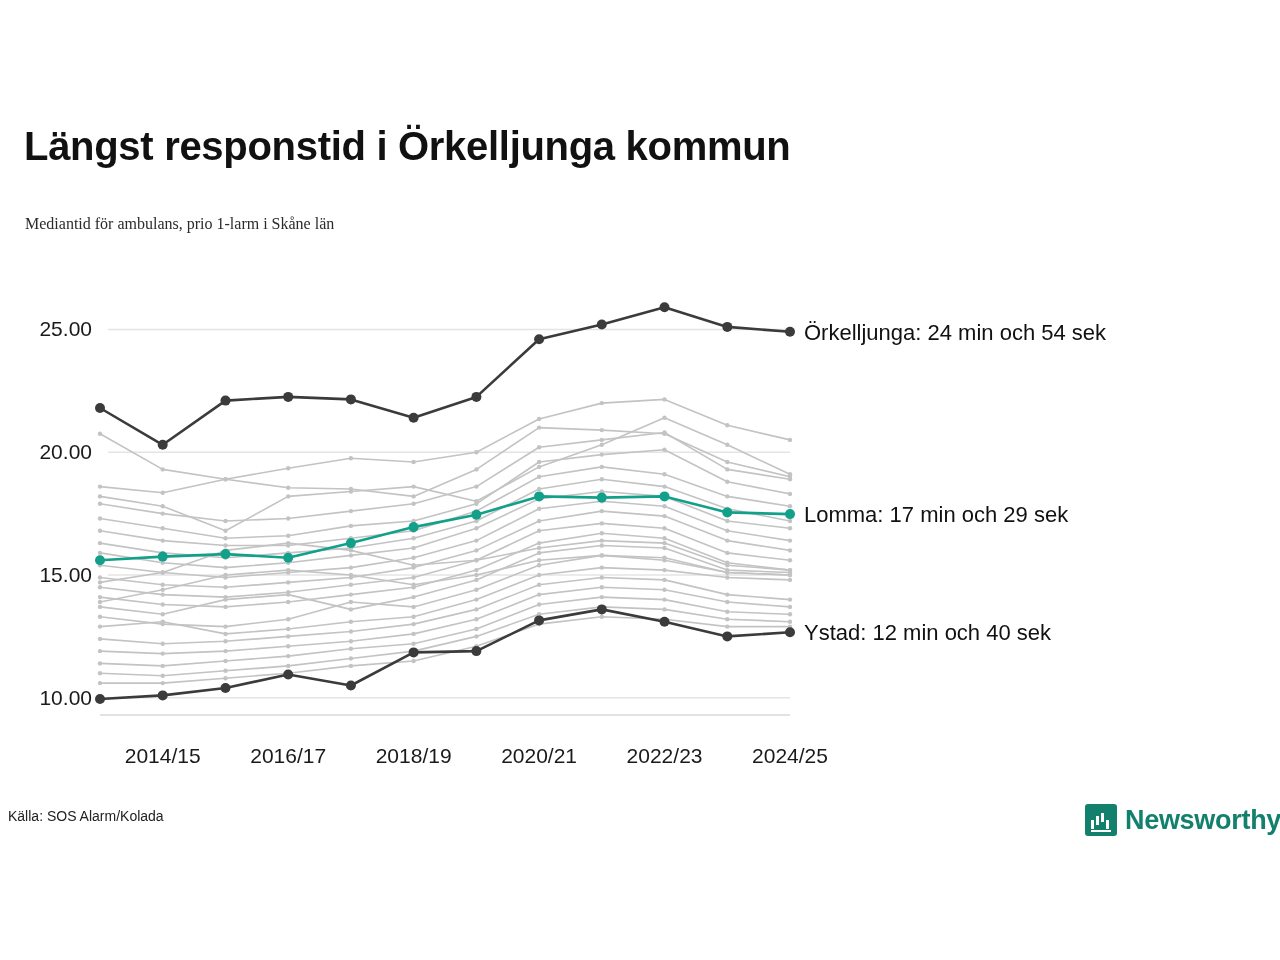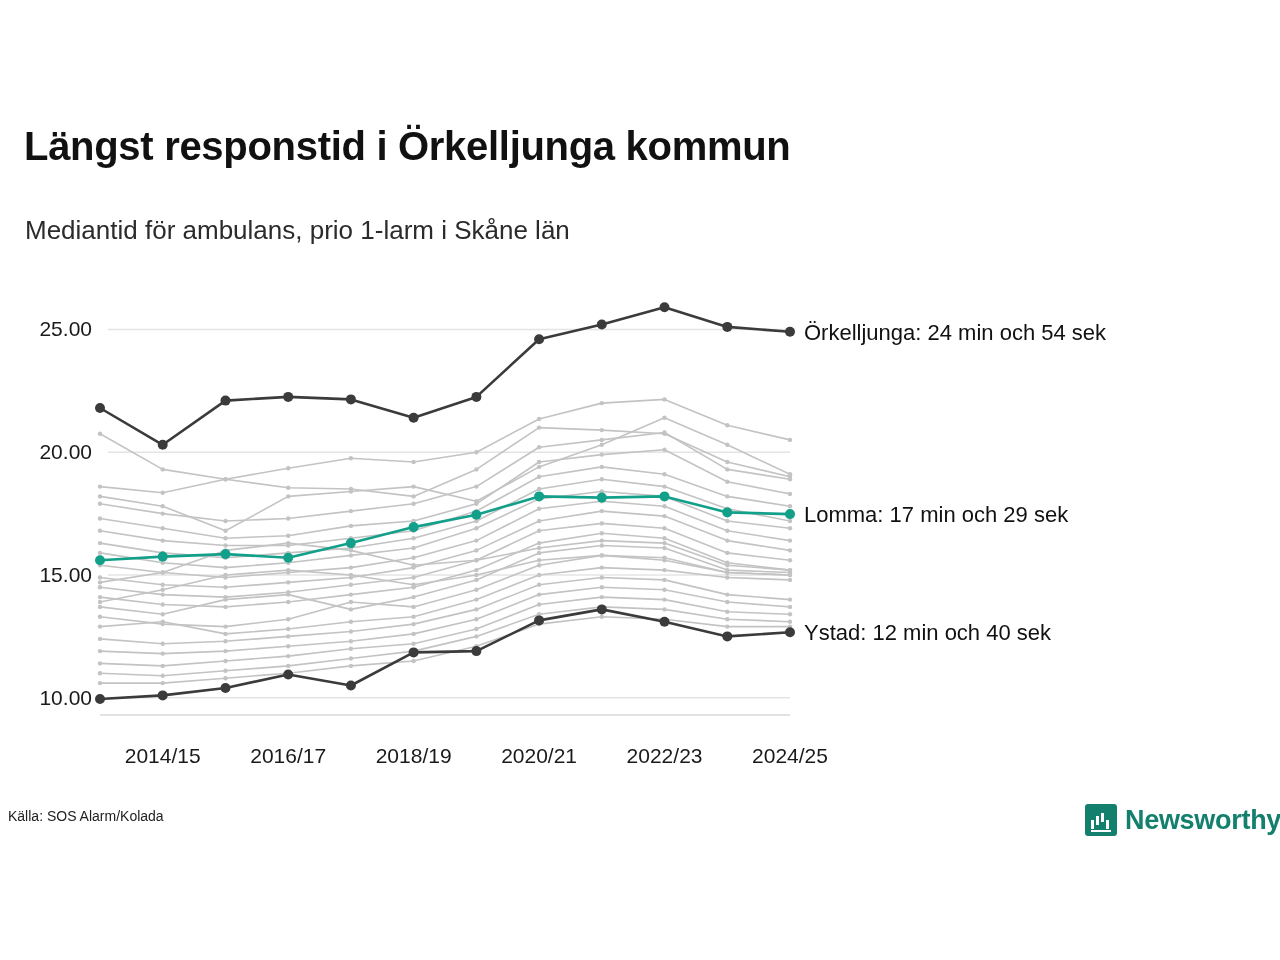--- a/index.html
+++ b/index.html
@@ -28,24 +28,25 @@
     font-size: 40px;
     font-weight: bold;
     letter-spacing: -0.3px;
     color: #111111;
     white-space: nowrap;
   }
   #subtitle {
     position: absolute;
     left: 25px;
     top: 215px;
-    font-size: 26px;
+    font-size: 16px;
     font-weight: normal;
     color: #2b2b2b;
     white-space: nowrap;
+    font-family: Liberation Serif, serif;
   }
   #source {
     position: absolute;
     left: 8px;
     top: 808px;
     font-size: 14px;
     color: #222222;
     white-space: nowrap;
   }
   

